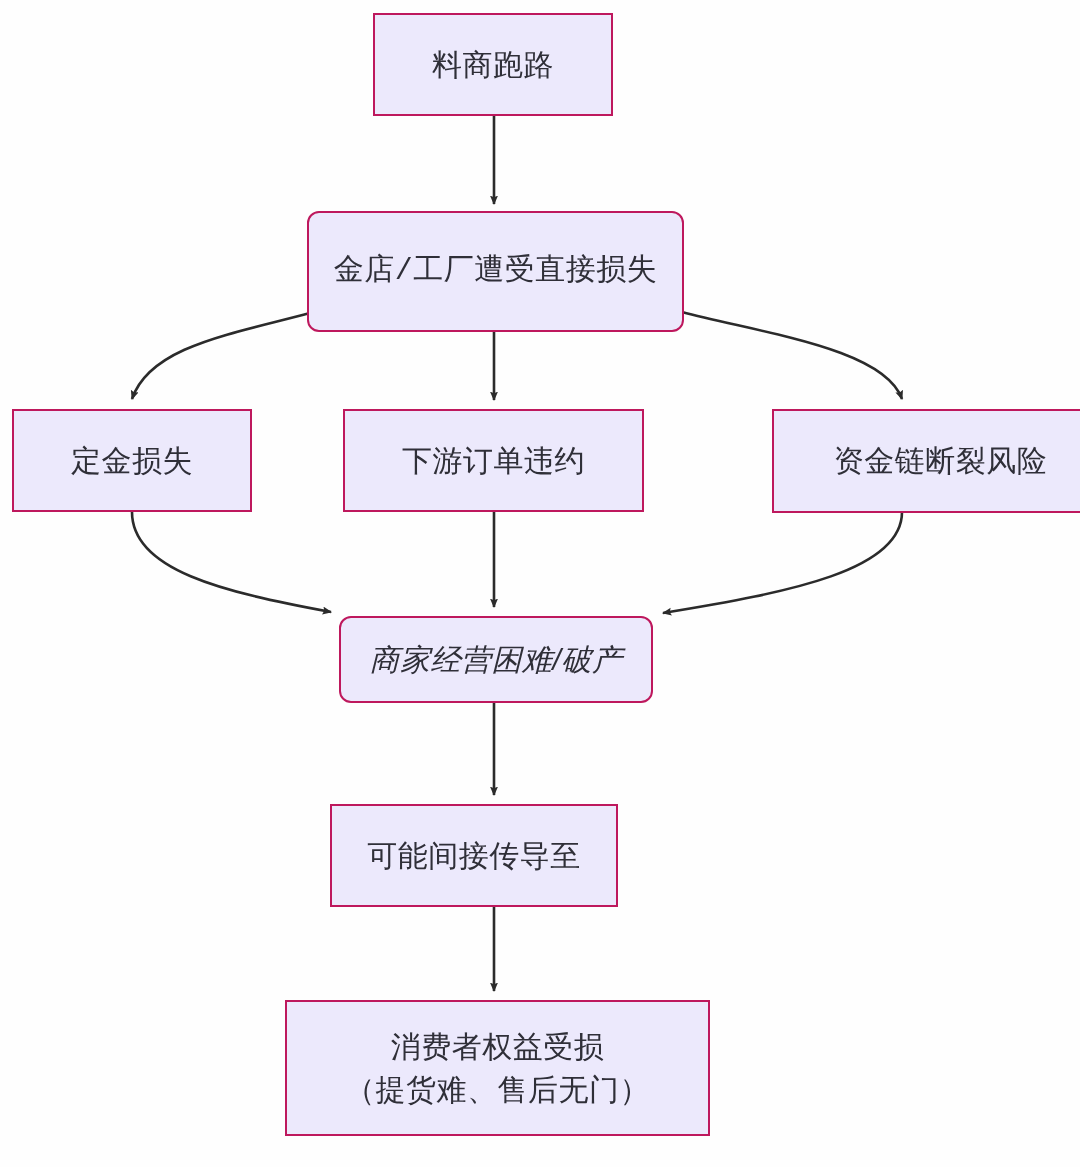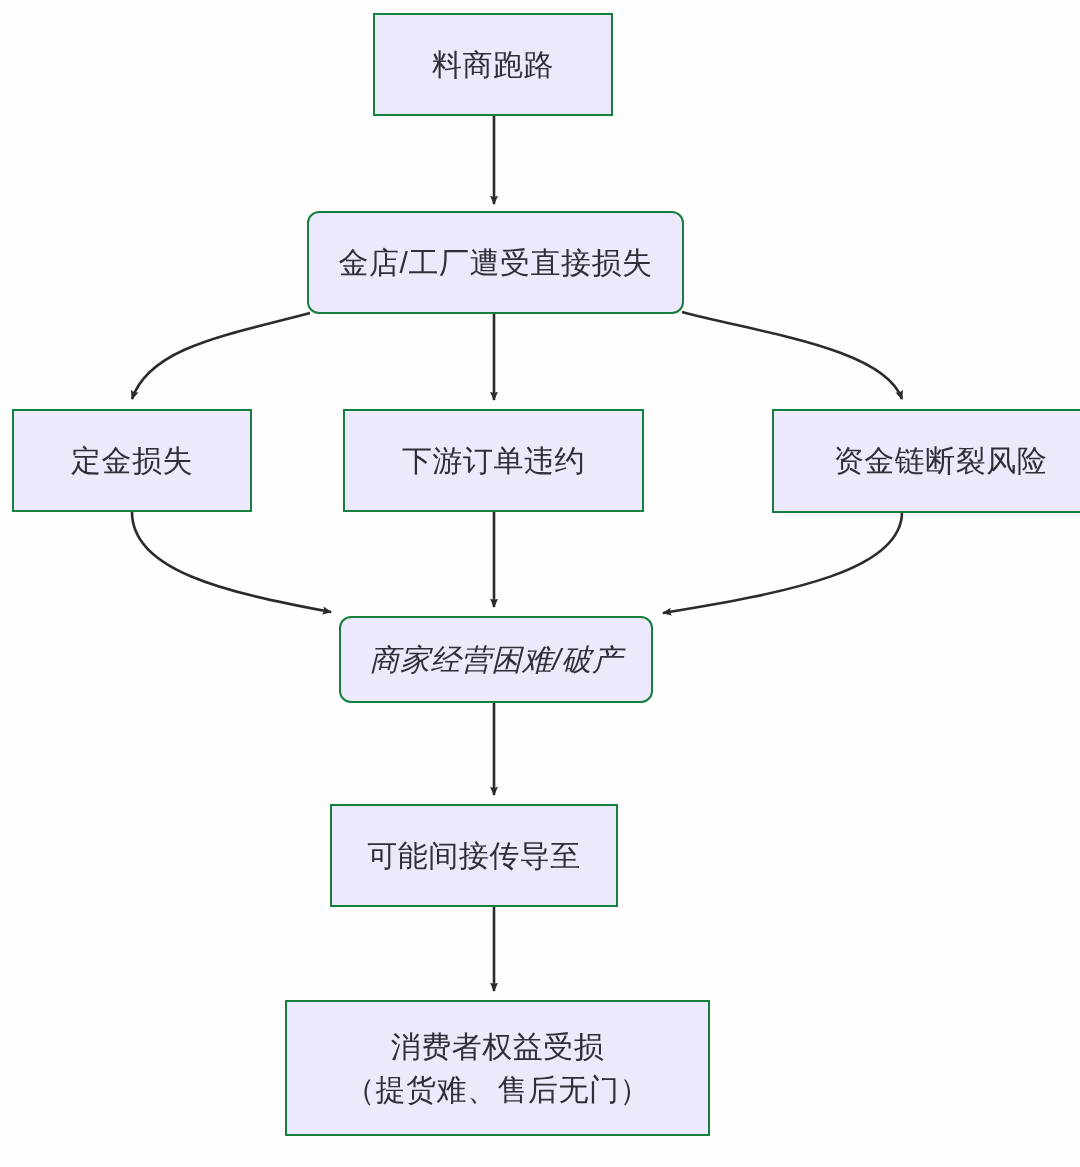--- a/index.html
+++ b/index.html
@@ -24,21 +24,21 @@
     left: 0;
     top: 0;
     width: 1080px;
     height: 1167px;
     pointer-events: none;
   }
   .node {
     position: absolute;
     box-sizing: border-box;
     background: #ece9fc;
-    border: 2px solid #15803d;
+    border: 2px solid #be185d;
     display: flex;
     align-items: center;
     justify-content: flex-start;
     text-align: center;
     color: #2f2f38;
     font-size: 30px;
     line-height: 1.45;
     letter-spacing: 0.5px;
     white-space: pre-line;
     z-index: 2;
@@ -80,21 +80,21 @@
 
     <path d="M 494 703 L 494 795" fill="none" stroke="#2b2b2b" stroke-width="2.6" marker-end="url(#arrowhead)"></path>
 
     <path d="M 494 907 L 494 991" fill="none" stroke="#2b2b2b" stroke-width="2.6" marker-end="url(#arrowhead)"></path>
   </svg>
 
   <div class="node" style="left:373px; top:13px; width:240px; height:103px;">
     <span class="node-label">料商跑路</span>
   </div>
 
-  <div class="node rounded" style="left:307px; top:211px; width:377px; height:103px;">
+  <div class="node rounded" style="left:307px; top:211px; width:377px; height:121px;font-family:Liberation Mono, monospace;">
     <span class="node-label">金店/工厂遭受直接损失</span>
   </div>
 
   <div class="node" style="left:12px; top:409px; width:240px; height:103px;">
     <span class="node-label">定金损失</span>
   </div>
 
   <div class="node" style="left:343px; top:409px; width:301px; height:103px;">
     <span class="node-label">下游订单违约</span>
   </div>

